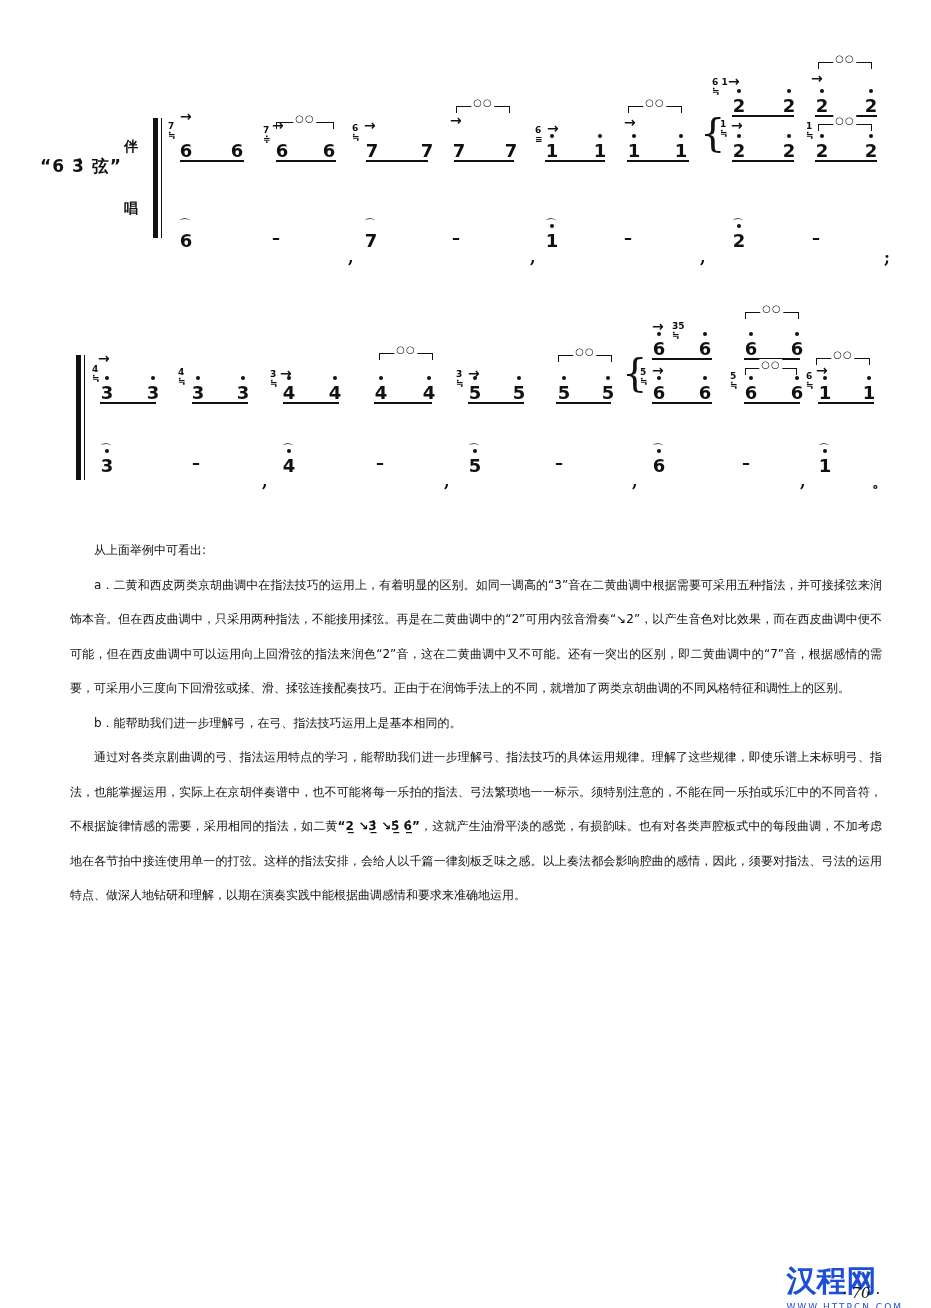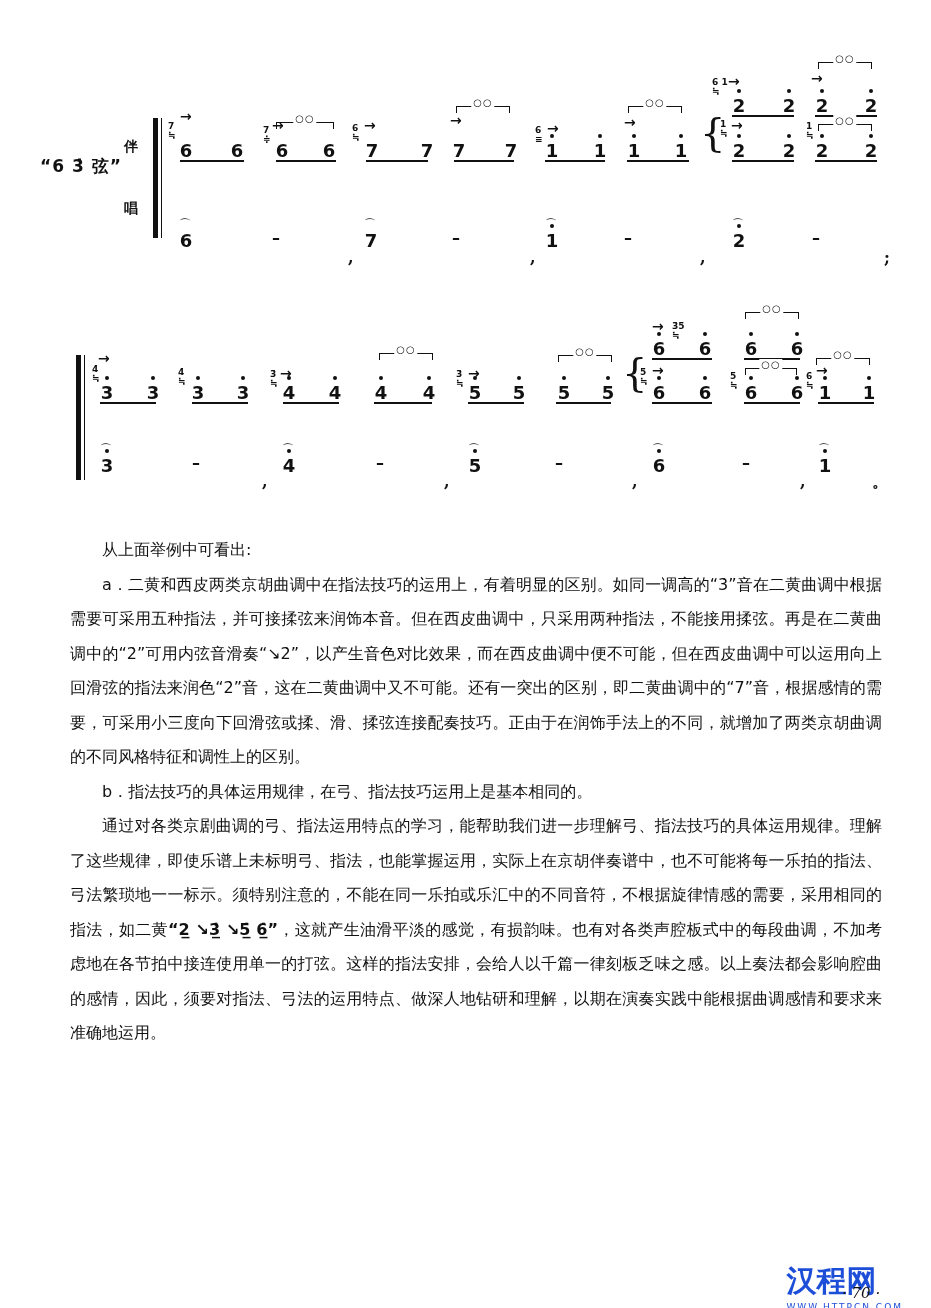--- a/index.html
+++ b/index.html
@@ -12,21 +12,21 @@
   .note .dot{position:absolute;left:7px;top:-6px;width:4px;height:4px;border-radius:50%;background:#111;}
   .note .fer{position:absolute;left:2px;top:-14px;font-size:12px;font-weight:normal;}
   .grace{font-family:"DejaVu Sans",sans-serif;font-weight:bold;font-size:9px;position:absolute;line-height:9px;}
   .beam{position:absolute;height:2px;background:#111;}
   .arrow{position:absolute;font-size:14px;font-weight:bold;font-family:"DejaVu Sans",sans-serif;}
   .bow{position:absolute;border-top:1.5px solid #111;border-left:1.5px solid #111;border-right:1.5px solid #111;height:6px;}
   .bow span{position:absolute;top:-10px;left:50%;transform:translateX(-50%);font-size:10px;background:#fff;padding:0 2px;font-family:"DejaVu Sans",sans-serif;letter-spacing:1px;}
   .dash{position:absolute;font-family:"DejaVu Sans",sans-serif;font-weight:bold;font-size:16px;}
   .comma{position:absolute;font-size:16px;font-weight:bold;}
   .brace{position:absolute;font-size:40px;font-family:"DejaVu Serif",serif;line-height:40px;}
-  .para{position:absolute;left:70px;width:812px;font-family:"DejaVu Sans",sans-serif;font-size:16px;line-height:34.5px;text-align:justify;}
+  .para{position:absolute;left:70px;width:812px;font-family:"DejaVu Sans",sans-serif;font-size:12px;line-height:34.5px;text-align:justify;}
   .para p{margin:0;}
   .indent{text-indent:2em;}
   .wm{right:28px;top:1261px;color:#1d4ed8;font-family:"DejaVu Sans",sans-serif;font-weight:bold;font-size:30px;}
   .wm small{display:block;font-size:9px;letter-spacing:2px;text-align:right;font-weight:normal;}
   .pgnum{left:842px;top:1284px;font-family:"DejaVu Serif",serif;font-style:italic;font-size:15px;}
 </style>
 </head>
 <body>
 
 <div class="abs label-63">“6 3̇ 弦”</div>
@@ -210,21 +210,21 @@
   <div class="note" style="left:650px;top:455px;"><span class="fer">⌒</span><i class="dot"></i>6</div>
   <div class="dash" style="left:742px;top:453px;">–</div>
   <div class="comma" style="left:800px;top:472px;">,</div>
   <div class="note" style="left:816px;top:455px;"><span class="fer">⌒</span><i class="dot"></i>1</div>
   <div class="comma" style="left:872px;top:472px;">。</div>
 </div>
 
 <div class="para" style="top:533px;">
   <p class="indent">从上面举例中可看出:</p>
   <p class="indent">a．二黄和西皮两类京胡曲调中在指法技巧的运用上，有着明显的区别。如同一调高的“3̇”音在二黄曲调中根据需要可采用五种指法，并可接揉弦来润饰本音。但在西皮曲调中，只采用两种指法，不能接用揉弦。再是在二黄曲调中的“2̇”可用内弦音滑奏“↘2̇”，以产生音色对比效果，而在西皮曲调中便不可能，但在西皮曲调中可以运用向上回滑弦的指法来润色“2̇”音，这在二黄曲调中又不可能。还有一突出的区别，即二黄曲调中的“7”音，根据感情的需要，可采用小三度向下回滑弦或揉、滑、揉弦连接配奏技巧。正由于在润饰手法上的不同，就增加了两类京胡曲调的不同风格特征和调性上的区别。</p>
-  <p class="indent">b．指法技巧的具体运用规律，在弓、指法技巧运用上是基本相同的。</p>
+  <p class="indent">b．能帮助我们进一步理解弓，在弓、指法技巧运用上是基本相同的。</p>
   <p class="indent"><span>通过对各类京剧曲调的弓、指法运用特点的学习，能帮助我们进一步理解弓、指法技巧的具体运用规律。理解了这些规律，即使乐谱上未标明弓、指法，也能掌握运用，实际上在京胡伴奏谱中，也不可能将每一乐拍的指法、弓法繁琐地一一标示。须特别注意的，不能在同一乐拍或乐汇中的不同音符，不根据旋律情感的需要，采用相同的指法，如二黄</span><span style="font-weight:bold;">“2̲ ↘3̲̇ ↘5̲̇ 6̲̇”</span><span>，这就产生油滑平淡的感觉，有损韵味。也有对各类声腔板式中的每段曲调，不加考虑地在各节拍中接连使用单一的打弦。这样的指法安排，会给人以千篇一律刻板乏味之感。以上奏法都会影响腔曲的感情，因此，须要对指法、弓法的运用特点、做深人地钻研和理解，以期在演奏实践中能根据曲调感情和要求来准确地运用。</span></p>
 </div>
 
 <div class="abs wm">
   <span>汉程网</span>
   <small>WWW.HTTPCN.COM</small>
 </div>
 
 <div class="abs pgnum">· 70 ·</div>
 

